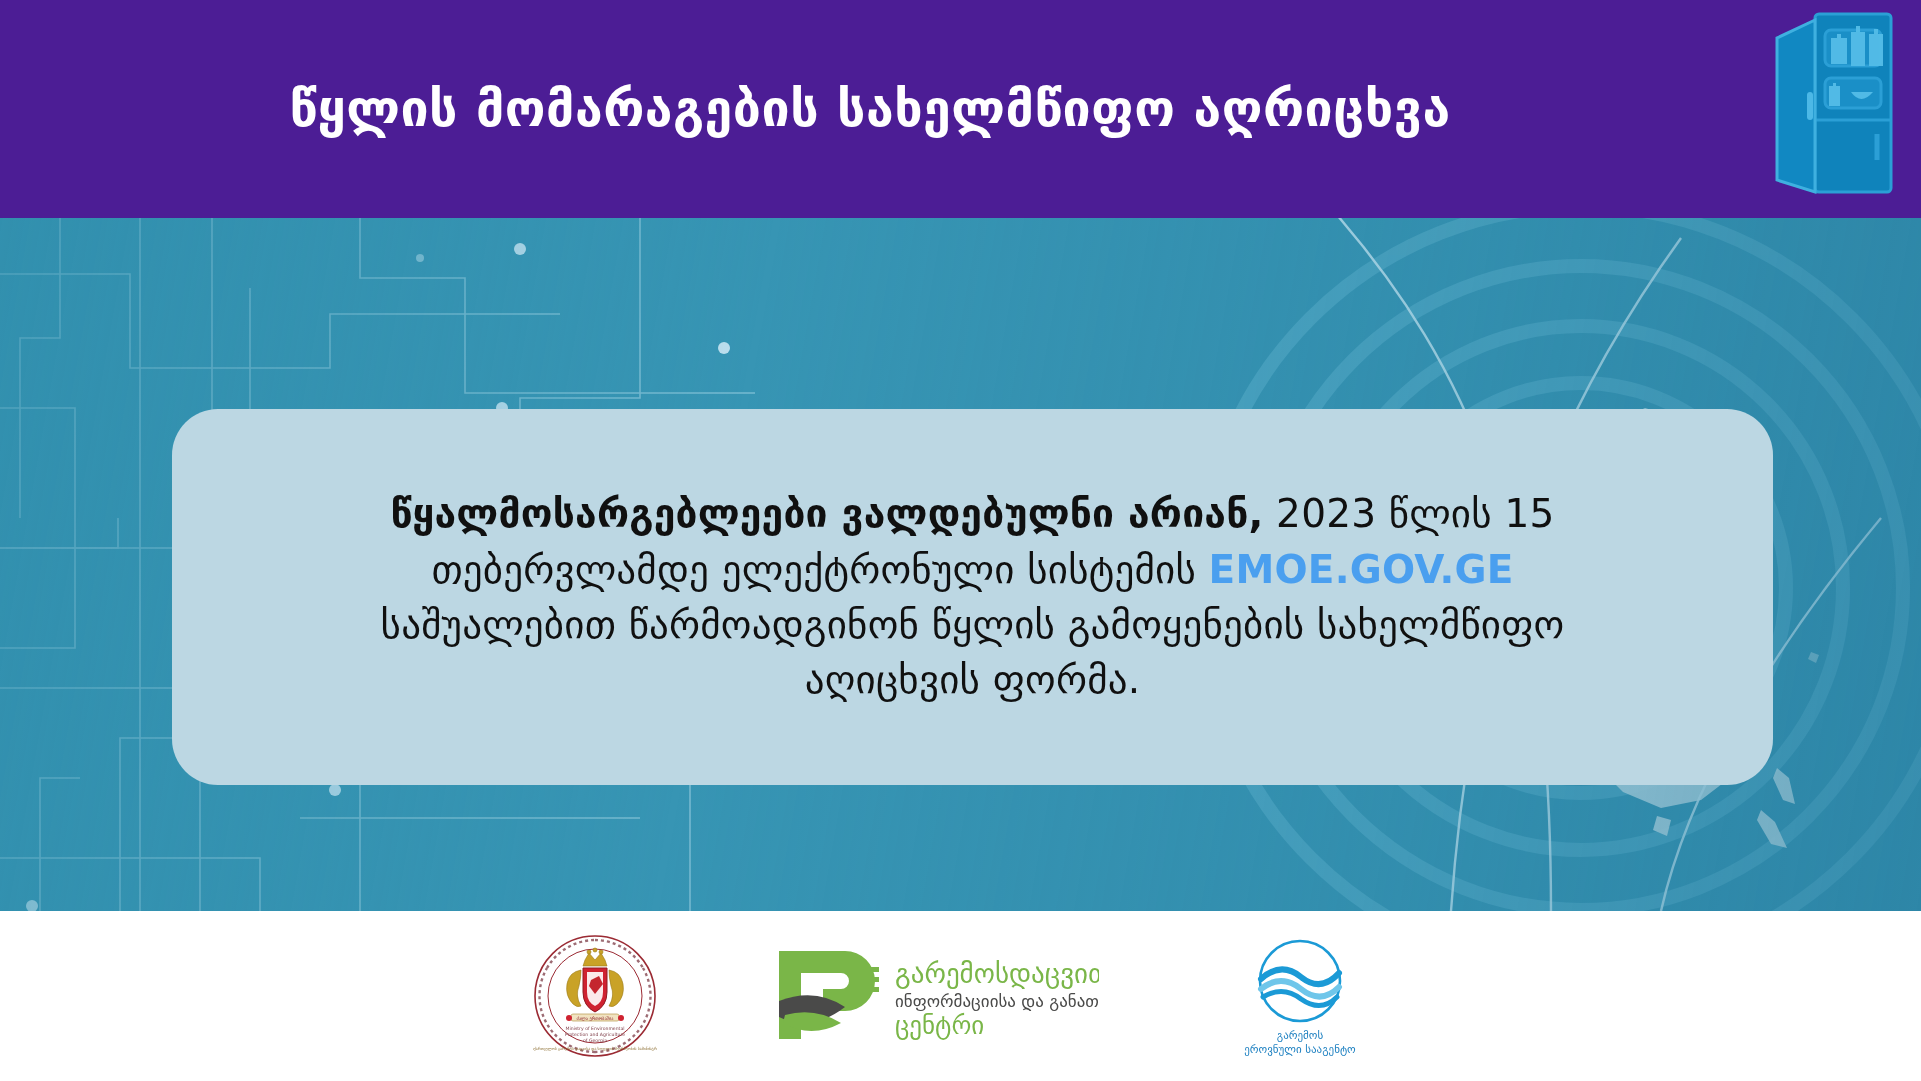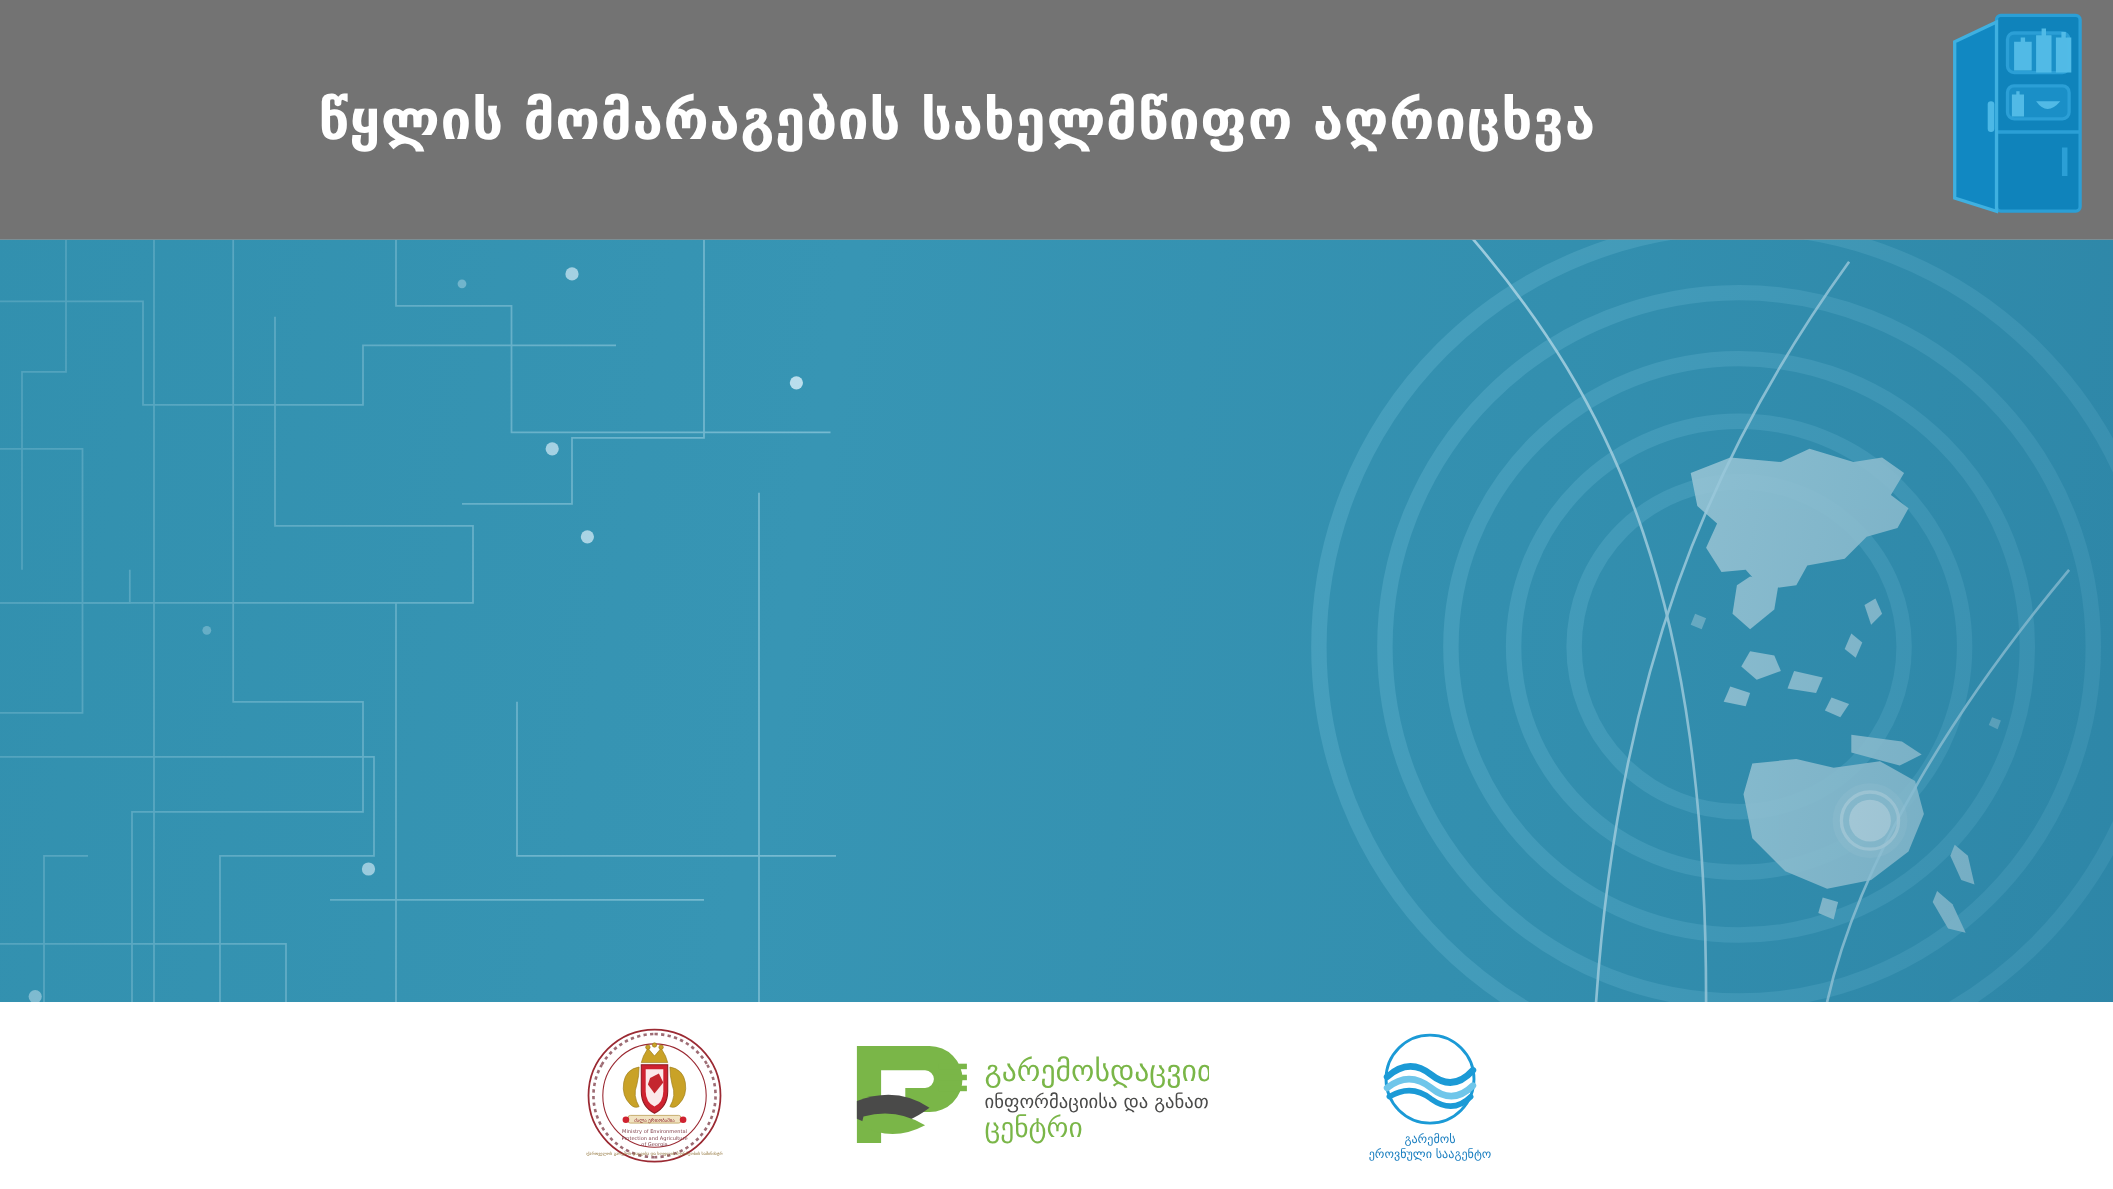--- a/index.html
+++ b/index.html
@@ -19,21 +19,21 @@
     background: #ffffff;
   }
 
   
   .header {
     position: absolute;
     left: 0;
     top: 0;
     width: 1921px;
     height: 218px;
-    background: #737373;
+    background: #4c1d95;
     overflow: hidden;
   }
   .header-title {
     position: absolute;
     left: 0;
     top: 0;
     width: 1760px;
     height: 218px;
     display: flex;
     align-items: center;
@@ -246,20 +246,25 @@
 
     <svg style="position:absolute; right:173px; top:480px; width:96px; height:96px;" viewBox="0 0 96 96">
       <circle cx="48" cy="48" r="34" fill="#ffffff" opacity=".18"></circle>
       <circle cx="48" cy="48" r="26" fill="none" stroke="#ffffff" stroke-width="3" opacity=".8"></circle>
       <circle cx="48" cy="48" r="19" fill="#ffffff"></circle>
     </svg>
 
     <div class="grad-overlay"></div>
   </div>
 
+  <div class="card">
+    <div class="card-text">
+      <span class="lead">წყალმოსარგებლეები ვალდებულნი არიან,</span><span> 2023 წლის 15 თებერვლამდე ელექტრონული სისტემის </span><span class="link">EMOE.GOV.GE</span><span> საშუალებით წარმოადგინონ წყლის გამოყენების სახელმწიფო აღიცხვის ფორმა.</span>
+    </div>
+  </div>
 
   <div class="footer">
 
     <svg class="logo logo-gov" viewBox="0 0 124 124">
       <circle cx="62" cy="62" r="60" fill="#ffffff" stroke="#9b2a33" stroke-width="1.6"></circle>
       <circle cx="62" cy="62" r="47" fill="#ffffff" stroke="#9b2a33" stroke-width="1"></circle>
 
       <g stroke="#7d3b46" stroke-width="2.4" opacity=".75">
         <path d="M62 6 a56 56 0 0 1 48 28" fill="none" stroke-dasharray="3 3"></path>
         <path d="M110 34 a56 56 0 0 1 -48 84" fill="none" stroke-dasharray="3 3"></path>

